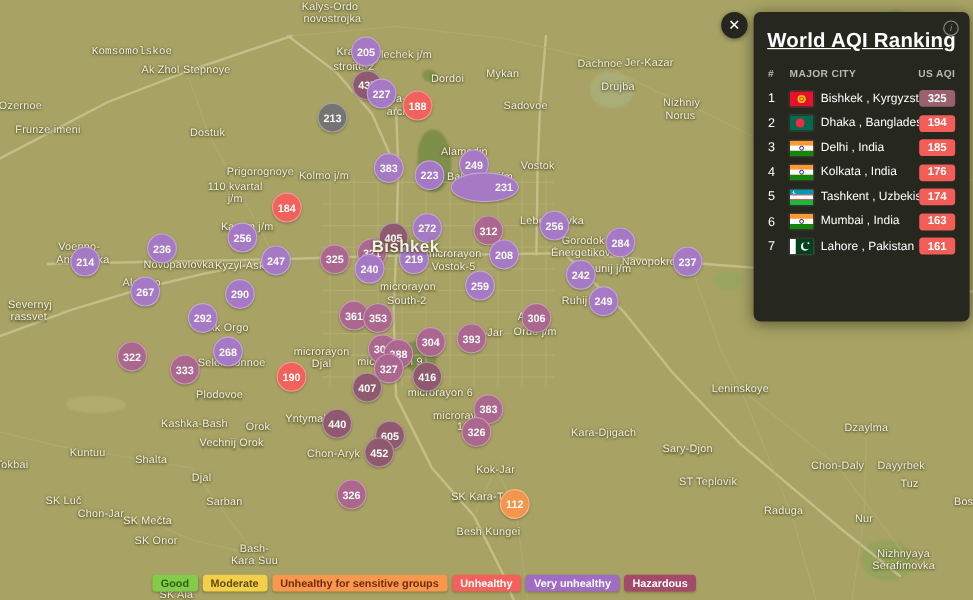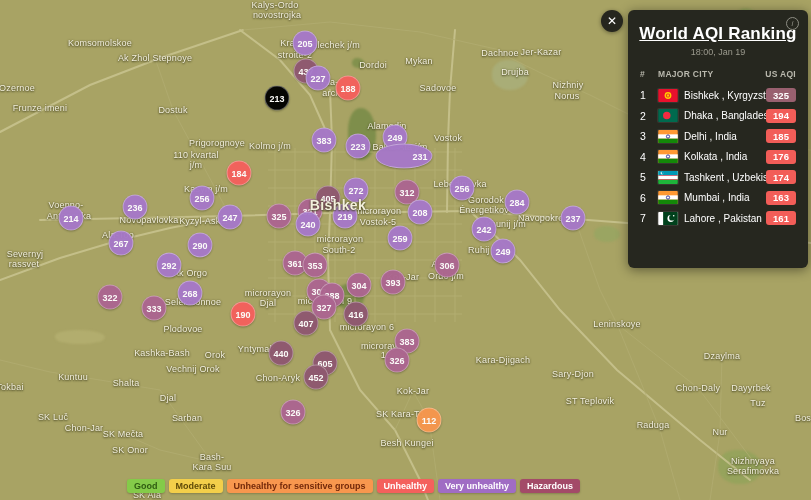--- a/index.html
+++ b/index.html
@@ -111,21 +111,21 @@
         <path d="M 500,53 L 545,75 L 590,95 L 640,120 L 700,140 L 811,150"></path>
         <path d="M 243,30 L 330,22 L 420,32 L 500,50"></path>
         <path d="M 155,58 L 173,110 L 200,160 L 230,216"></path>
         <path d="M 395,430 L 413,391 L 429,420 L 440,500"></path>
       </g>
     </svg>
 
     <div id="labels">
         <div class="lbl" style="left: 275px; top: 5px;">Kalys-Ordo</div>
         <div class="lbl" style="left: 277px; top: 15px;">novostrojka</div>
-        <div class="lbl" style="left: 100px; top: 43px;">Komsomolskoe</div>
+        <div class="lbl" style="left: 110px; top: 43px; font-family: Liberation Mono, monospace;">Komsomolskoe</div>
         <div class="lbl" style="left: 155px; top: 58px;">Ak Zhol Stepnoye</div>
         <div class="lbl" style="left: 17px; top: 88px;">Ozernoe</div>
         <div class="lbl" style="left: 40px; top: 108px;">Frunze imeni</div>
         <div class="lbl" style="left: 173px; top: 110px;">Dostuk</div>
         <div class="lbl" style="left: 333px; top: 45px;">Kelechek j/m</div>
         <div class="lbl" style="left: 290px; top: 43px;">Kras</div>
         <div class="lbl" style="left: 295px; top: 55px;">stroite-2</div>
         <div class="lbl" style="left: 373px; top: 65px;">Dordoi</div>
         <div class="lbl" style="left: 419px; top: 61px;">Mykan</div>
         <div class="lbl" style="left: 438px; top: 88px;">Sadovoe</div>
@@ -206,21 +206,21 @@
         <div class="lbl" style="left: 212px; top: 457px;">Bash-</div>
         <div class="lbl" style="left: 212px; top: 467px;">Kara Suu</div>
         <div class="lbl" style="left: 147px; top: 495px;">SK Ala</div>
       </div>
     <div id="markers">
         <div class="lbl city" style="left: 338px; top: 205px; z-index: 6;">Bishkek</div>
         <div class="marker" style="left: 305px; top: 43px; background: rgb(166, 120, 200);">205</div>
         <div class="marker" style="left: 306px; top: 71px; background: rgb(142, 88, 112);">437</div>
         <div class="marker" style="left: 318px; top: 78px; background: rgb(166, 120, 200);">227</div>
         <div class="marker" style="left: 348px; top: 88px; background: rgb(244, 96, 92);">188</div>
-        <div class="marker" style="left: 277px; top: 98px; background: #000000;">213</div>
+        <div class="marker" style="left: 277px; top: 98px; background: #737373;">213</div>
         <div class="marker" style="left: 324px; top: 140px; background: rgb(166, 120, 200);">383</div>
         <div class="marker" style="left: 358px; top: 146px; background: rgb(166, 120, 200);">223</div>
         <div class="marker" style="left: 395px; top: 137px; background: rgb(166, 120, 200);">249</div>
         <div class="marker" style="left: 404px; top: 156px; background: rgb(166, 120, 200); padding-left: 32px;">231</div>
         <div class="marker" style="left: 239px; top: 173px; background: rgb(244, 96, 92);">184</div>
         <div class="marker" style="left: 202px; top: 198px; background: rgb(166, 120, 200);">256</div>
         <div class="marker" style="left: 230px; top: 217px; background: rgb(166, 120, 200);">247</div>
         <div class="marker" style="left: 135px; top: 207px; background: rgb(166, 120, 200);">236</div>
         <div class="marker" style="left: 71px; top: 218px; background: rgb(166, 120, 200);">214</div>
         <div class="marker" style="left: 121px; top: 243px; background: rgb(166, 120, 200);">267</div>
@@ -271,21 +271,20 @@
         <div class="pill" style="background: rgb(160, 108, 196); color: rgb(255, 255, 255);">Very unhealthy</div>
         <div class="pill" style="background: rgb(163, 74, 104); color: rgb(255, 255, 255);">Hazardous</div>
       </div>
   </div>
 
   <div id="close-btn">✕</div>
 
   <div id="panel">
     <div id="info-icon">i</div>
     <h1>World AQI Ranking</h1>
-    <div class="sub">18:00, Jan 19</div>
     <div id="cols">
       <span class="c-rank">#</span>
       <span class="c-city">MAJOR CITY</span>
       <span class="c-aqi">US AQI</span>
     </div>
     <div id="rows">
         <div class="row">
           <span class="rank">1</span>
           <span class="flag">
             <svg xmlns="http://www.w3.org/2000/svg" width="20" height="13" viewBox="0 0 24 16">

